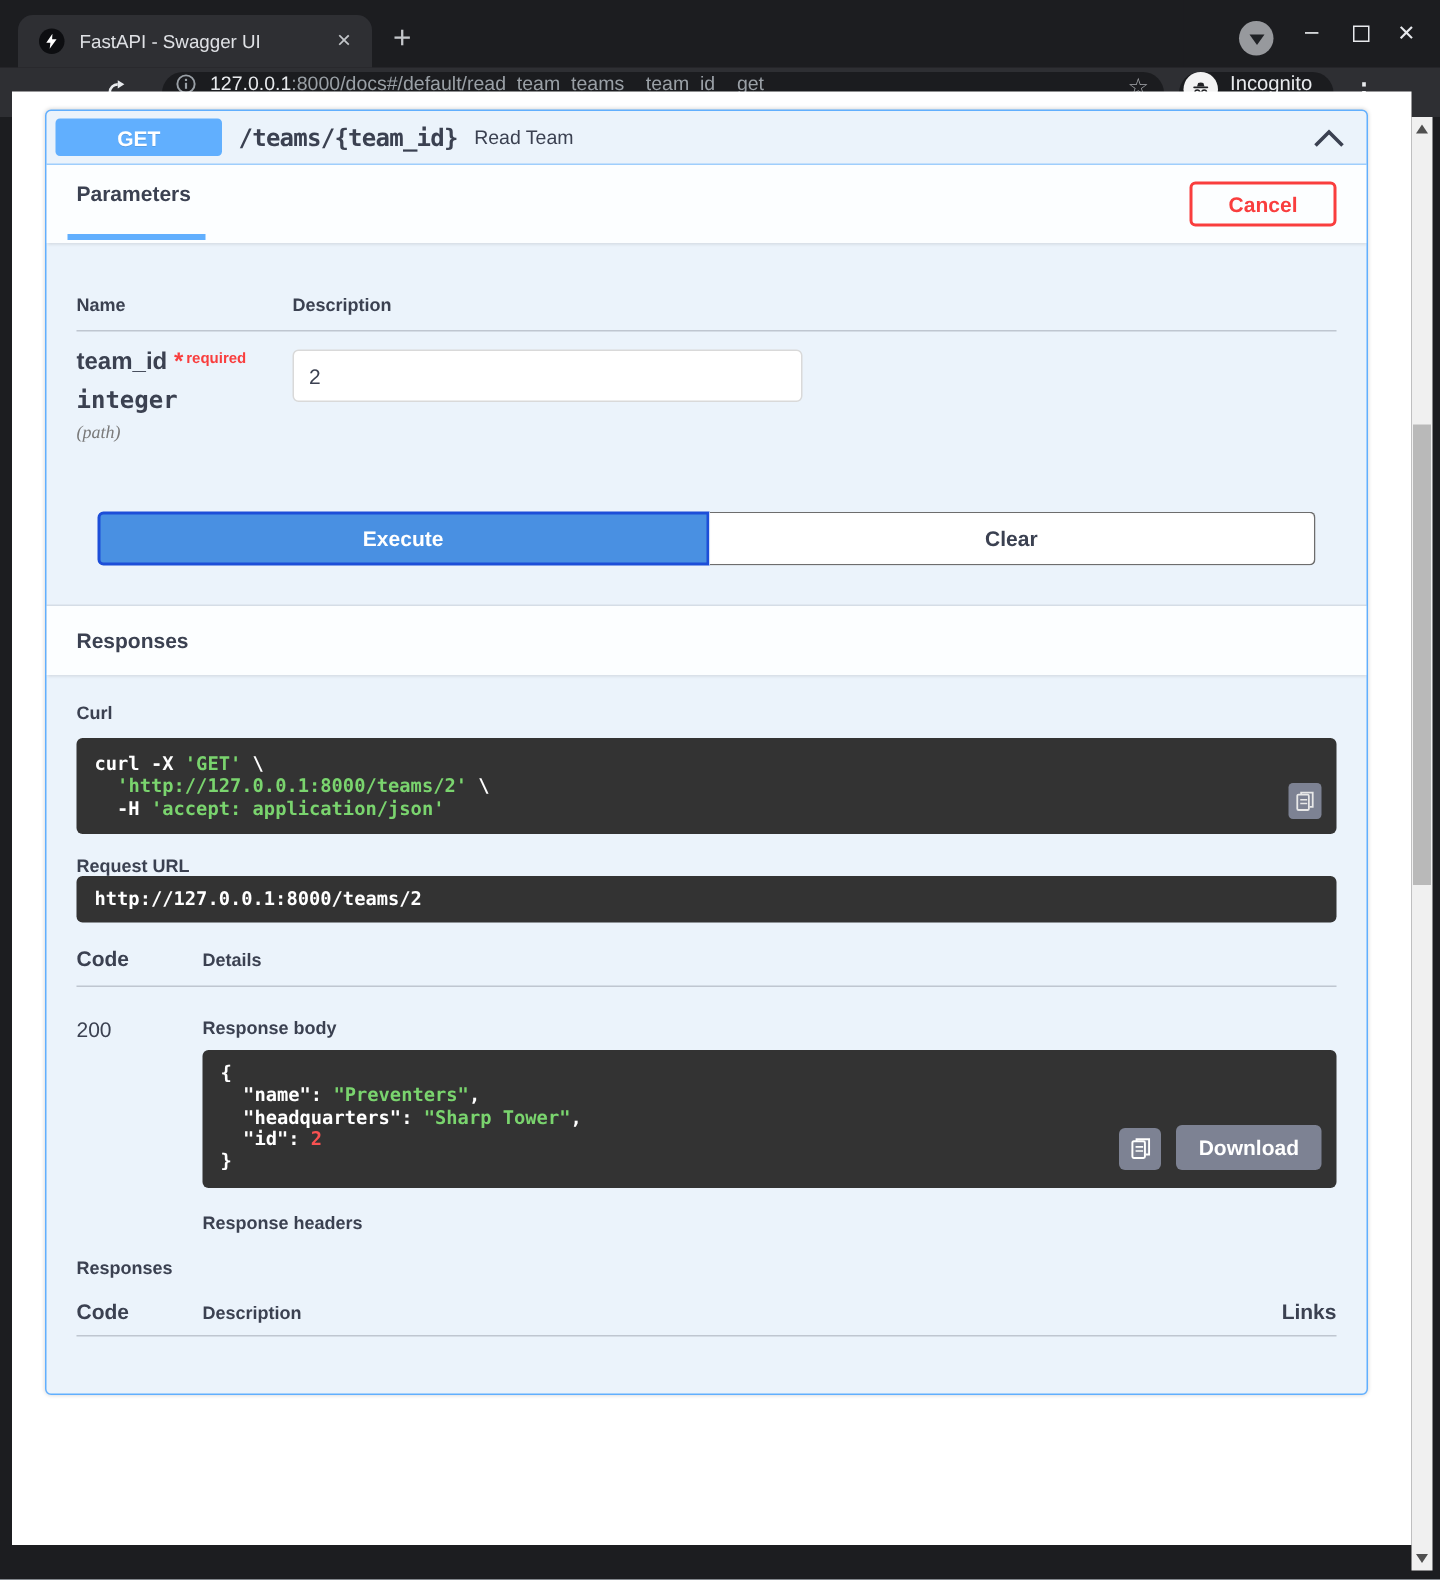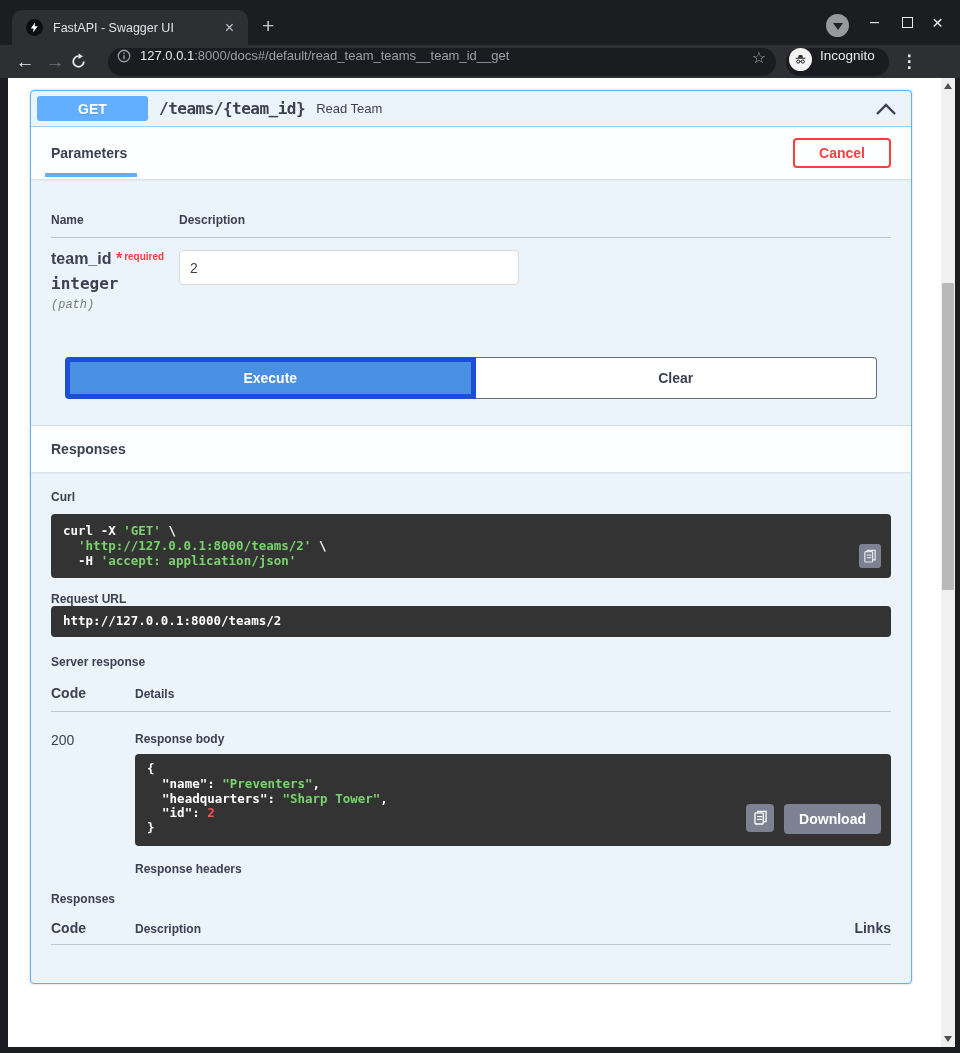--- a/index.html
+++ b/index.html
@@ -31,60 +31,60 @@
   .urlbar .url { font-size:13px; white-space:nowrap; overflow:hidden; flex:1; margin-left:8px; }
   .url-host { color:#e8eaed; }
   .url-rest { color:#9aa0a6; }
   .star { color:#a6a9ad; font-size:16px; flex:none; }
   .incog { height:28px; margin-left:10px; background:#1b1c1f; border-radius:14px; display:flex; align-items:flex-start; padding:0 14px 0 3px; }
   .incog-circle { width:23px; height:23px; background:#f3f3f3; border-radius:50%; display:flex; align-items:center; justify-content:center; }
   .incog-label { color:#e8eaed; font-size:13.5px; margin-left:8px; }
   .menu-dots { color:#e8eaed; font-size:17px; margin-left:12px; font-weight:bold; }
 
   
-  .viewport { position:absolute; left:8px; top:78px; width:933px; height:969px; background:#ffffff; overflow:hidden; }
+  .viewport { position:absolute; left:8px; top:61px; width:933px; height:969px; background:#ffffff; overflow:hidden; }
   .scrollbar { position:absolute; left:941px; top:78px; width:14px; height:969px; background:#f0f0f0; }
   .sb-arrow { position:absolute; left:0; width:14px; height:12px; display:flex; align-items:center; justify-content:center; }
   .sb-up { top:2px; } .sb-down { bottom:2px; }
   .sb-tri-up { width:0;height:0;border-left:4px solid transparent;border-right:4px solid transparent;border-bottom:6px solid #505050; }
   .sb-tri-down { width:0;height:0;border-left:4px solid transparent;border-right:4px solid transparent;border-top:6px solid #505050; }
   .sb-thumb { position:absolute; left:1px; width:12px; top:205px; height:307px; background:#b9b9b9; }
 
   
   .opblock { margin:12px 29px 0 22px; background:#ebf3fb; border:1px solid #61affe; border-radius:4px;
              box-shadow:0 0 3px rgba(0,0,0,.19); overflow:hidden; color:#3b4151; }
   .op-summary { display:flex; align-items:center; padding:5px 14px 5px 6px; border-bottom:1px solid rgba(97,175,254,.55); }
   .method-badge { background:#61affe; color:#fff; font-weight:bold; font-size:14px; width:111px; height:25px;
                   border-radius:3px; display:flex; align-items:center; justify-content:center; text-shadow:0 1px 0 rgba(0,0,0,.1); }
   .op-path { font-family:"DejaVu Sans Mono", monospace; font-weight:bold; font-size:16px; margin-left:11px; letter-spacing:-0.5px; }
   .op-summary-desc { font-size:13px; margin-left:11px; flex:1; }
   .collapse-arrow { flex:none; }
 
   .section-header { background:rgba(255,255,255,.85); box-shadow:0 1px 2px rgba(0,0,0,.1); position:relative;
-                    display:flex; align-items:center; justify-content:space-between; padding:11px 20px; min-height:50px; }
+                    display:flex; align-items:flex-start; justify-content:space-between; padding:11px 20px; min-height:50px; }
   .tab-item { font-size:14px; font-weight:bold; }
   .tab-underline { position:absolute; left:14px; bottom:2px; width:92px; height:4px; background:#61affe; }
   .btn-cancel { background:transparent; border:2px solid #f93e3e; color:#f93e3e; font-weight:bold; font-size:14px;
                 border-radius:4px; padding:5px 24px; font-family:"Liberation Sans", sans-serif; }
 
   .params-area { padding:16px 20px 0 20px; }
   .cols-header { display:flex; font-size:12px; font-weight:bold; padding:18px 0 10px 0; border-bottom:1px solid rgba(59,65,81,.25); }
-  .col-name { width:128px; flex:none; }
+  .col-name { width:144px; flex:none; }
   .col-desc { flex:1; }
   .param-row { display:flex; padding-top:12px; }
   .param-name { font-size:16px; font-weight:bold; }
   .param-star { color:#f93e3e; }
   .param-required { color:#f93e3e; font-size:10px; position:relative; top:-4px; margin-left:2px; }
   .param-type { font-family:"DejaVu Sans Mono", monospace; font-weight:bold; font-size:16px; margin-top:6px; }
-  .param-in { font-family:Liberation Mono, monospace; font-style:italic; font-size:12px; color:#7a7a7a; margin-top:5px; }
+  .param-in { font-family:Liberation Serif, serif; font-style:italic; font-size:12px; color:#7a7a7a; margin-top:5px; }
   .param-input { width:340px; height:35px; border:1px solid #d9d9d9; border-radius:4px; padding:0 10px; font-size:14px;
                  font-family:"Liberation Sans", sans-serif; color:#3b4151; background:#fff; }
 
   .execute-wrapper { display:flex; padding:45px 34px 27px 34px; }
-  .btn-execute { flex:1; background:#4990e2; border:5px solid #1d4ed8; color:#fff; font-weight:bold; font-size:14px;
+  .btn-execute { flex:1; background:#4990e2; border:2px solid #1d4ed8; color:#fff; font-weight:bold; font-size:14px;
                  padding:8px 0; border-radius:4px 0 0 4px; font-family:"Liberation Sans", sans-serif; }
   .btn-clear { flex:1; background:#fff; border:1px solid #6d6d6d; border-left:none; color:#3b4151; font-weight:bold; font-size:14px;
                padding:8px 0; border-radius:0 4px 4px 0; font-family:"Liberation Sans", sans-serif; box-shadow:inset 0 0 0 1px #fdfdfd; }
 
   .responses-header { background:rgba(255,255,255,.85); box-shadow:0 1px 2px rgba(0,0,0,.1), 0 -1px 0 rgba(59,65,81,.12);
                       padding:15px 20px; font-size:14px; font-weight:bold; }
   .responses-inner { padding:18px 20px 20px 20px; }
   .small-label { font-size:12px; font-weight:bold; }
 
   .codeblock { background:#333333; border-radius:4px; padding:10px 12px; position:relative; margin-top:10px;
@@ -97,21 +97,21 @@
   .reqline { margin-top:0; padding:8px 12px; }
 
   .mt14 { margin-top:14px; }  .mt18 { margin-top:18px; }  .mt16 { margin-top:16px; }
   .live-table-head { display:flex; align-items:flex-end; padding:16px 0 10px 0; border-bottom:1px solid rgba(59,65,81,.25); }
   .code-col { width:84px; flex:none; }
   .code-col-header { font-size:14px; font-weight:bold; }
   .live-row { display:flex; padding-top:20px; }
   .resp-code { font-size:14px; }
   .details-col { flex:1; }
   .body-block { margin-top:8px; padding:8px 12px 10px 12px; min-height:88px; }
-  .body-actions { position:absolute; right:10px; bottom:12px; display:flex; align-items:flex-start;padding-left:44px; }
+  .body-actions { position:absolute; right:10px; bottom:12px; display:flex; align-items:flex-end;padding-left:44px; }
   .copy-btn2 { width:28px; height:28px; background:#7d8293; border-radius:4px; display:flex; align-items:center; justify-content:center; }
   .btn-download { margin-left:10px; background:#7d8293; border:none; color:#fff; font-weight:bold; font-size:14px;
                   border-radius:4px; padding:7px 15px; font-family:"Liberation Sans", sans-serif; }
   .headers-block { padding:10px 12px 14px 12px; }
   .headers-block div { line-height:1.45; }
 
   .doc-table-head { display:flex; align-items:flex-end; padding:14px 0 8px 0; border-bottom:1px solid rgba(59,65,81,.25); }
   .links-col { width:120px; flex:none; text-align:right; }
   .doc-row { display:flex; padding-top:18px; }
   svg { display:block; }
@@ -234,21 +234,20 @@
               <line x1="3.3" y1="10" x2="8.7" y2="10" stroke="#e8e8e8" stroke-width="1.2"></line>
             </svg>
         </span>
       </div>
 
       <div class="small-label mt14">Request URL</div>
       <div class="codeblock reqline">
         <div>http://127.0.0.1:8000/teams/2</div>
       </div>
 
-      <div class="small-label mt18">Server response</div>
 
       <div class="live-table-head">
         <span class="code-col code-col-header">Code</span>
         <span class="small-label">Details</span>
       </div>
 
       <div class="live-row">
         <span class="code-col resp-code">200</span>
         <div class="details-col">
           <div class="small-label">Response body</div>

